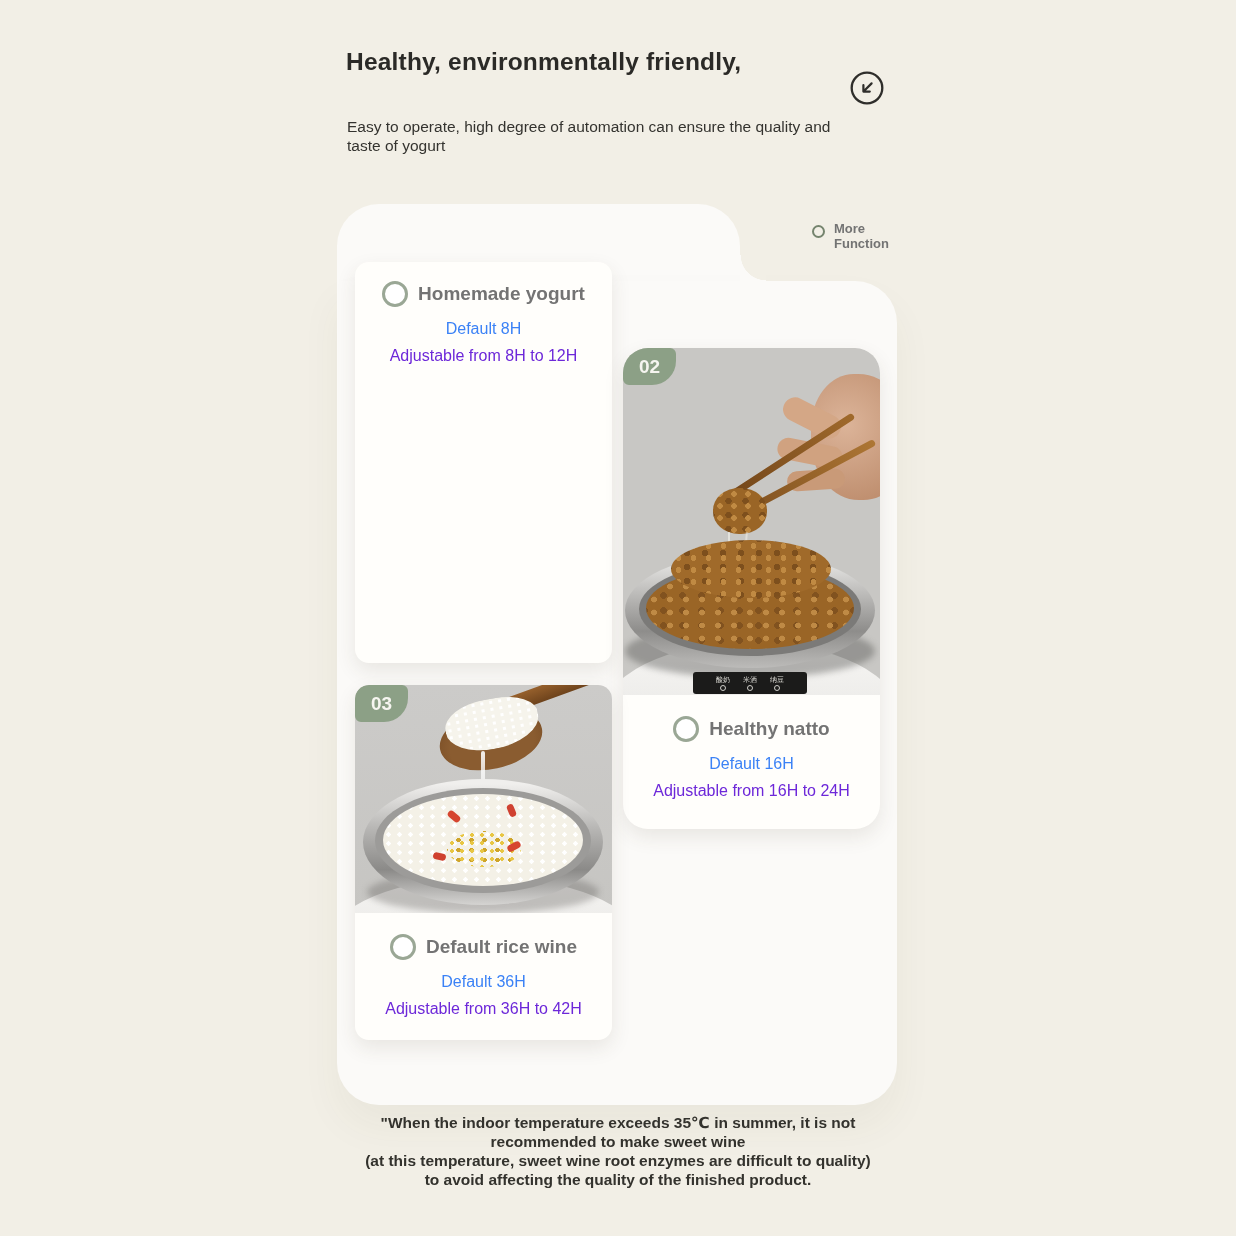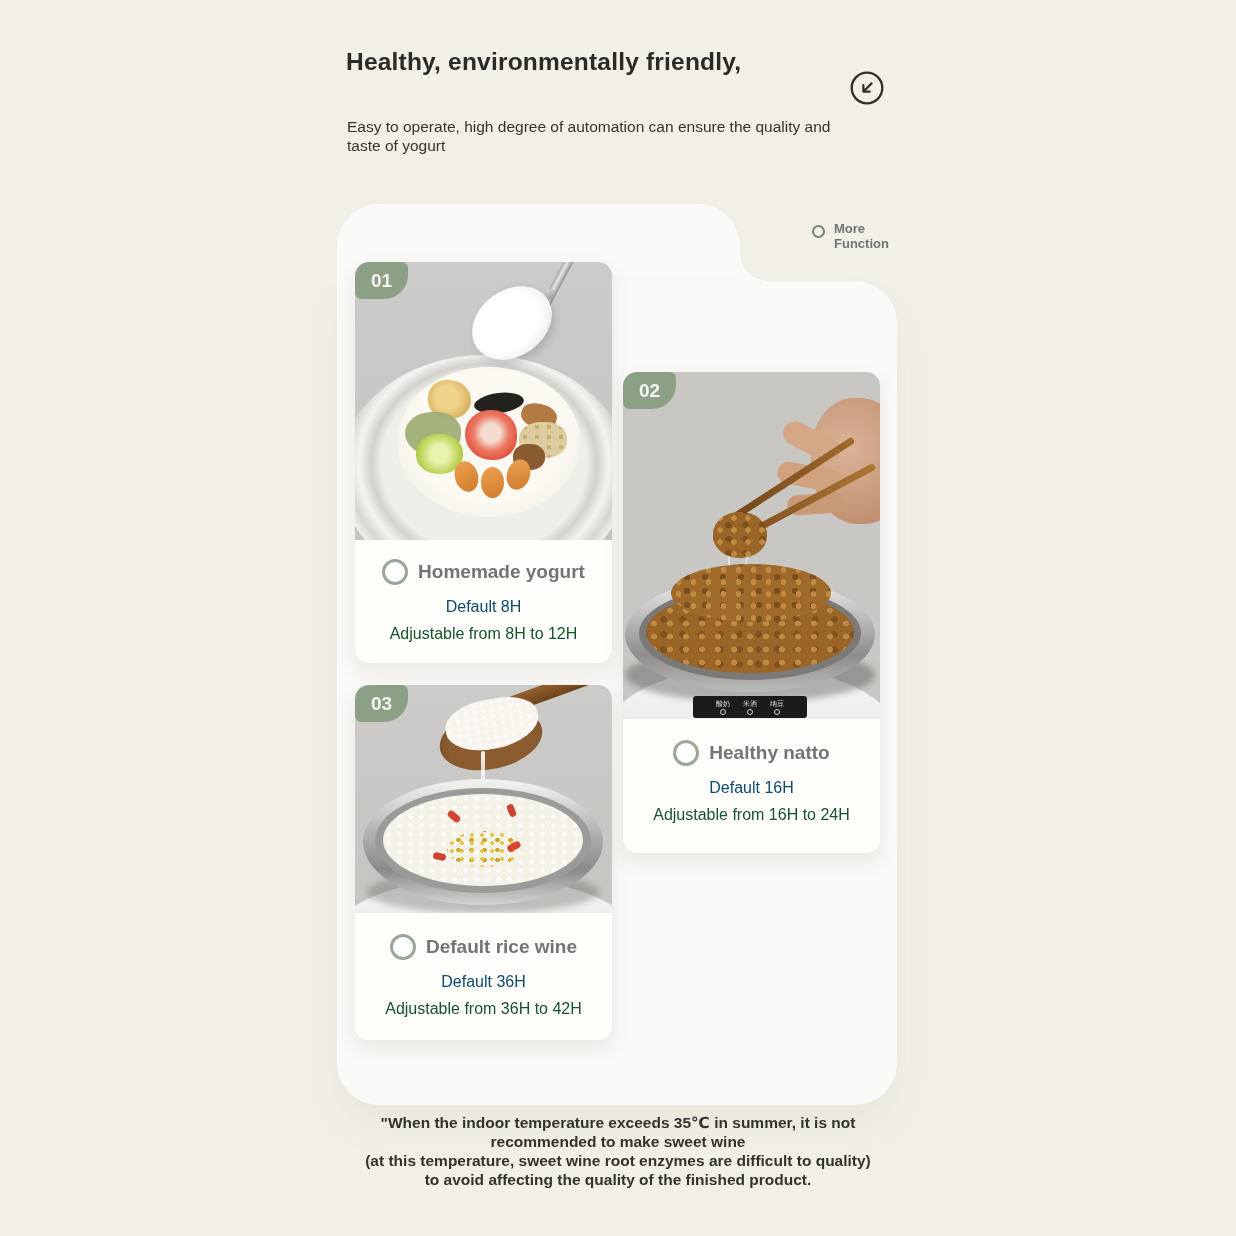--- a/index.html
+++ b/index.html
@@ -23,36 +23,36 @@
   .sheet-a{left:337px;top:204px;width:403px;height:160px;background:var(--sheet-bg);border-radius:42px 42px 0 0;}
   .sheet-b{left:337px;top:281px;width:560px;height:824px;background:var(--sheet-bg);border-radius:0 42px 42px 42px;box-shadow:0 22px 40px rgba(80,70,45,.05);}
   .sheet-fillet{left:740px;top:255px;width:26px;height:26px;background:radial-gradient(circle 26px at 100% 0,var(--page-bg) 0 25px,var(--sheet-bg) 25.5px);}
   
   .mf{left:812px;top:222px;display:flex;gap:9px;align-items:flex-start;}
   .mf-ring{width:9px;height:9px;border:2px solid #75846e;border-radius:50%;margin-top:3px;background:transparent;}
   .mf-text{font-size:13px;line-height:14.5px;font-weight:700;color:#737373;}
   
   .card{background:var(--card-bg);border-radius:14px;box-shadow:0 8px 20px rgba(70,60,40,.10);overflow:hidden;}
   .card1{left:355px;top:262px;width:257px;height:401px;}
-  .card2{left:623px;top:372px;width:257px;height:481px;}
+  .card2{left:623px;top:348px;width:257px;height:481px;border-radius:25px;}
   .card3{left:355px;top:685px;width:257px;height:355px;}
   .card-img{position:relative;width:257px;overflow:hidden;background:linear-gradient(180deg,#cccbc9,#c6c5c2);}
   .card1 .card-img{height:278px;}
   .card2 .card-img{height:347px;}
   .card3 .card-img{height:228px;}
   .badge{position:absolute;left:0;top:0;width:53px;height:37px;background:var(--badge-green);color:#f6f5f0;
     font-size:19px;font-weight:700;display:flex;align-items:center;justify-content:center;
     border-radius:14px 6px 24px 6px;z-index:5;}
   .card-body{text-align:center;}
   .title-row{display:flex;align-items:center;justify-content:center;gap:10px;margin-top:19px;}
   .card2 .title-row,.card3 .title-row{margin-top:21px;}
   .t-ring{width:20px;height:20px;border:3px solid var(--ring-green);border-radius:50%;background:#fff;flex:0 0 auto;}
   .card-title{font-size:19px;font-weight:700;color:#737373;}
-  .card-default{margin-top:13px;font-size:16px;color:#0c4a6e;}
-  .card-adjust{margin-top:9px;font-size:16px;color:#14532d;}
+  .card-default{margin-top:13px;font-size:16px;color:#3b82f6;}
+  .card-adjust{margin-top:9px;font-size:16px;color:#6d28d9;}
   
   .footer{left:0;top:1113px;width:1236px;text-align:center;font-size:15.5px;line-height:19px;font-weight:700;color:#33322d;}
   
   .p{position:absolute;}
   .panel{display:flex;justify-content:center;align-items:center;gap:13px;background:#1b1b1a;border-radius:3px;}
   .pl{display:flex;flex-direction:column;align-items:center;gap:2px;color:#dddcd6;font-size:7px;line-height:7px;}
   .pl i{width:4px;height:4px;border:1px solid #cfcec9;border-radius:50%;}
 </style>
 </head>
 <body>
@@ -76,42 +76,20 @@
 
   <div class="a mf">
     <span class="mf-ring"></span>
     <span class="mf-text">
       <div>More</div>
       <div>Function</div>
     </span>
   </div>
 
   <div class="a card card1">
-    <div class="card-img">
-
-      <div class="p" style="left:-16px;top:93px;width:290px;height:235px;border-radius:50%;background:radial-gradient(ellipse at 50% 46%,#efeeeb 0 50%,#d2d1ce 55%,#f4f3f0 61%,#d7d6d3 67%,#f7f6f3 73%,#e3e2df 100%);"></div>
-      <div class="p" style="left:42px;top:105px;width:183px;height:150px;border-radius:50%;background:radial-gradient(ellipse at 50% 42%,#fbf9f2 58%,#eeebe0 100%);"></div>
-
-      <div class="p" style="left:73px;top:118px;width:43px;height:39px;border-radius:46% 54% 50% 50%;background:radial-gradient(circle at 45% 45%,#f0d489 35%,#d9b366 70%,#b98f43 100%);"></div>
-      <div class="p" style="left:119px;top:131px;width:50px;height:20px;border-radius:50%;background:#23221f;transform:rotate(-7deg);"></div>
-      <div class="p" style="left:50px;top:150px;width:56px;height:44px;border-radius:50% 45% 50% 55%;background:#9fae77;opacity:.95;"></div>
-      <div class="p" style="left:61px;top:172px;width:47px;height:40px;border-radius:48%;background:radial-gradient(circle,#e9f2ae 28%,#b2cc45 72%,#8fae33 100%);"></div>
-      <div class="p" style="left:110px;top:148px;width:52px;height:50px;border-radius:50% 50% 46% 54%;background:radial-gradient(circle at 50% 46%,#f5dcd1 24%,#ec7a64 48%,#df4a38 78%);"></div>
-      <div class="p" style="left:166px;top:142px;width:36px;height:24px;border-radius:45%;background:#b07a42;transform:rotate(14deg);"></div>
-      <div class="p" style="left:164px;top:160px;width:48px;height:36px;border-radius:45%;background:#ddcc9f;background-image:radial-gradient(circle,#c9ae72 30%,transparent 32%);background-size:12px 10px;"></div>
-      <div class="p" style="left:158px;top:182px;width:32px;height:26px;border-radius:45%;background:#8a5a30;"></div>
-      <div class="p" style="left:100px;top:199px;width:23px;height:31px;border-radius:50%;background:linear-gradient(160deg,#eca052,#d07c2b);transform:rotate(-16deg);"></div>
-      <div class="p" style="left:126px;top:205px;width:23px;height:31px;border-radius:50%;background:linear-gradient(160deg,#eca052,#d07c2b);"></div>
-      <div class="p" style="left:152px;top:197px;width:23px;height:31px;border-radius:50%;background:linear-gradient(160deg,#eca052,#d07c2b);transform:rotate(17deg);"></div>
-
-      <div class="p" style="left:196px;top:-12px;width:9px;height:72px;border-radius:5px;background:linear-gradient(90deg,#a9a8a6,#e6e5e3 45%,#8f8e8c);transform:rotate(28deg);"></div>
-      <div class="p" style="left:176px;top:32px;width:26px;height:9px;border-radius:5px;background:linear-gradient(#d8d7d5,#a5a4a2);transform:rotate(-38deg);"></div>
-      <div class="p" style="left:114px;top:28px;width:86px;height:66px;border-radius:50%;background:radial-gradient(ellipse at 45% 45%,#ffffff 52%,#f0eeea 74%,#d9d8d4 100%);transform:rotate(-36deg);box-shadow:0 5px 10px rgba(0,0,0,.14);"></div>
-      <div class="badge">01</div>
-    </div>
     <div class="card-body">
       <div class="title-row">
         <span class="t-ring"></span>
         <span class="card-title">Homemade yogurt</span>
       </div>
       <div class="card-default">Default 8H</div>
       <div class="card-adjust">Adjustable from 8H to 12H</div>
     </div>
   </div>
 

